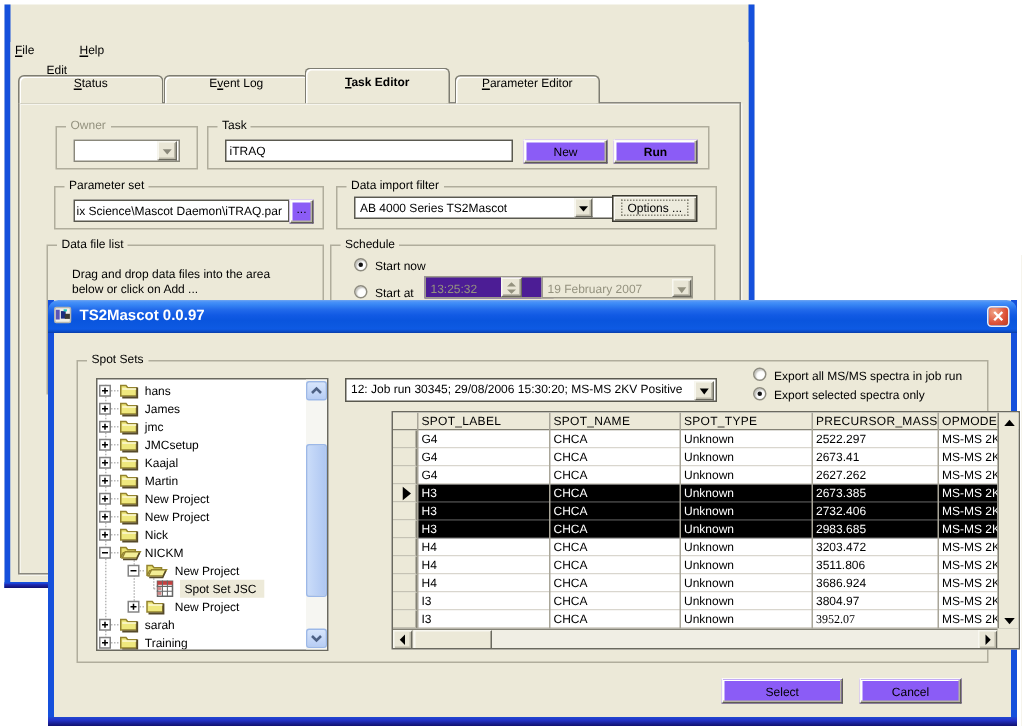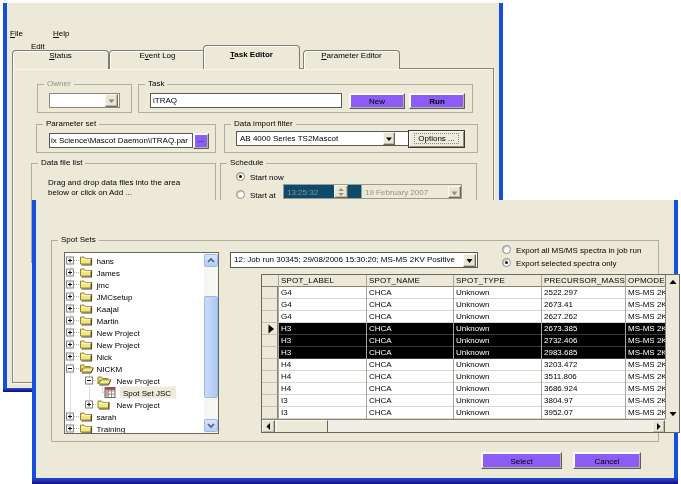--- a/index.html
+++ b/index.html
@@ -81,29 +81,42 @@
   </div>
 <div class="t" style="left:48px;top:178px;">Drag and drop data files into the area</div>
 <div class="t" style="left:48px;top:188px;">below or click on Add ...</div>
 <div class="gbox" style="left:220px;top:163px;width:257px;height:100px;">
     <span class="lab">Schedule</span>
   </div>
 <div class="radio on" style="left:236px;top:172px;"></div>
 <div class="t" style="left:250px;top:173px;">Start now</div>
 <div class="radio" style="left:236px;top:190px;"></div>
 <div class="t" style="left:250px;top:191px;">Start at</div>
-<div class="fld" style="left:283px;top:184px;width:86px;height:15px;background:#0c4a6e;border-color:#9C9A8C;padding:3px 0 0 3px;color:#94927F;">13:25:32</div>
+<div class="fld" style="left:283px;top:184px;width:86px;height:15px;background:#4c1d95;border-color:#9C9A8C;padding:3px 0 0 3px;color:#94927F;">13:25:32</div>
 <div class="cbtn" style="left:334px;top:185px;width:14px;height:13px;"><svg width="12" height="12">
       <path d="M3 5 L9 5 L6 2.2 Z M3 7 L9 7 L6 9.8 Z" fill="#94927F"></path>
     </svg></div>
 <div class="fld" style="left:361px;top:184px;width:101px;height:15px;background:#ECE9D8;border-color:#9C9A8C;padding:3px 0 0 3px;color:#94927F;">19 February 2007</div>
 <div class="cbtn" style="left:448px;top:186px;width:13px;height:12px;"><svg width="11" height="12">
       <path d="M2.5 4.5 L8.5 4.5 L5.5 8.5 Z" fill="#94927F"></path>
     </svg></div>
 <div class="win" id="tswin" style="left:32px;top:200px;width:646px;height:284px;">
+<div class="tbar" style="height:22px;">
+<svg width="12" height="12" style="position:absolute;left:4px;top:4px" viewBox="0 0 12 12">
+<rect x="0.5" y="1" width="10.5" height="10" rx="1" fill="#F2F1E8" stroke="#B8B8B0"></rect>
+<rect x="1.2" y="2.5" width="2.6" height="6.5" fill="#5A55B8"></rect>
+<rect x="4.6" y="3.4" width="3.2" height="5" fill="#1A2E80"></rect>
+<rect x="7.2" y="5.2" width="3.4" height="3.4" fill="#3A3A34"></rect>
+<rect x="6.4" y="2.2" width="2.2" height="1.4" fill="#20C8C0"></rect>
+      </svg>
+<span style="position:absolute;left:21px;top:6px;line-height:10px;">TS2Mascot 0.0.97</span>
+<div class="tbtn bclose" style="left:626px;top:4px;width:15px;"><svg width="13" height="12">
+          <path d="M3.8 3 L9.2 8.5 M9.2 3 L3.8 8.5" stroke="#fff" stroke-width="1.6"></path>
+        </svg></div>
+</div>
 <div style="position:absolute;left:0;top:22px;right:0;bottom:0;background:#ECE9D8;"></div>
 </div>
 <div class="gbox" style="left:51px;top:240px;width:608px;height:202px;">
     <span class="lab">Spot Sets</span>
   </div>
 <div class="fld" style="left:64px;top:252px;width:155px;height:182px;border-color:#6A695F;"></div>
 <svg class="a" style="left:65px;top:253px;" width="139" height="180" viewBox="0 0 139 180">
     <g stroke="#B8B8B8" stroke-width="1" stroke-dasharray="1,1">
       <line x1="5.5" y1="3.5" x2="5.5" y2="175.5"></line>
       <line x1="24.5" y1="120.5" x2="24.5" y2="151.5"></line>
@@ -324,21 +337,21 @@
 <div class="t" style="left:19px;top:121px;">I3</div>
 <div class="t" style="left:107px;top:121px;">CHCA</div>
 <div class="t" style="left:194px;top:121px;">Unknown</div>
 <div class="t" style="left:282px;top:121px;">3804.97</div>
 <div class="t" style="left:366px;top:121px;">MS-MS 2KV</div>
 <div class="a" style="left:0px;top:120px;width:16px;height:12px;background:#ECE9D8;border-bottom:1px solid #C5C2B4;border-right:1px solid #848276;"></div>
 <div class="a" style="left:16px;top:132px;width:387px;height:12px;background:#fff;border-bottom:1px solid #D9D6CE;"></div>
 <div class="t" style="left:19px;top:133px;">I3</div>
 <div class="t" style="left:107px;top:133px;">CHCA</div>
 <div class="t" style="left:194px;top:133px;">Unknown</div>
-<div class="t" style="left:282px;top:133px;">3952.07</div>
+<div class="t" style="left:282px;top:133px;font-family:Liberation Serif, serif;">3952.07</div>
 <div class="t" style="left:366px;top:133px;">MS-MS 2KV</div>
 <div class="a" style="left:0px;top:132px;width:16px;height:12px;background:#ECE9D8;border-bottom:1px solid #C5C2B4;border-right:1px solid #848276;"></div>
 <div class="a" style="left:16px;top:0px;width:1px;height:144px;background:#A9A699;"></div>
 <div class="a" style="left:104px;top:0px;width:1px;height:144px;background:#A9A699;"></div>
 <div class="a" style="left:191px;top:0px;width:1px;height:144px;background:#A9A699;"></div>
 <div class="a" style="left:278.5px;top:0px;width:1px;height:144px;background:#A9A699;"></div>
 <div class="a" style="left:363px;top:0px;width:1px;height:144px;background:#A9A699;"></div>
 <div class="a" style="left:403px;top:0px;width:14px;height:144px;background:#ECE9D8;border-left:1px solid #848276;"></div>
 <svg class="a" style="left:407px;top:4px" width="8" height="6">
       <path d="M0.5 5 L4 0.8 L7.5 5 Z" fill="#000"></path>

